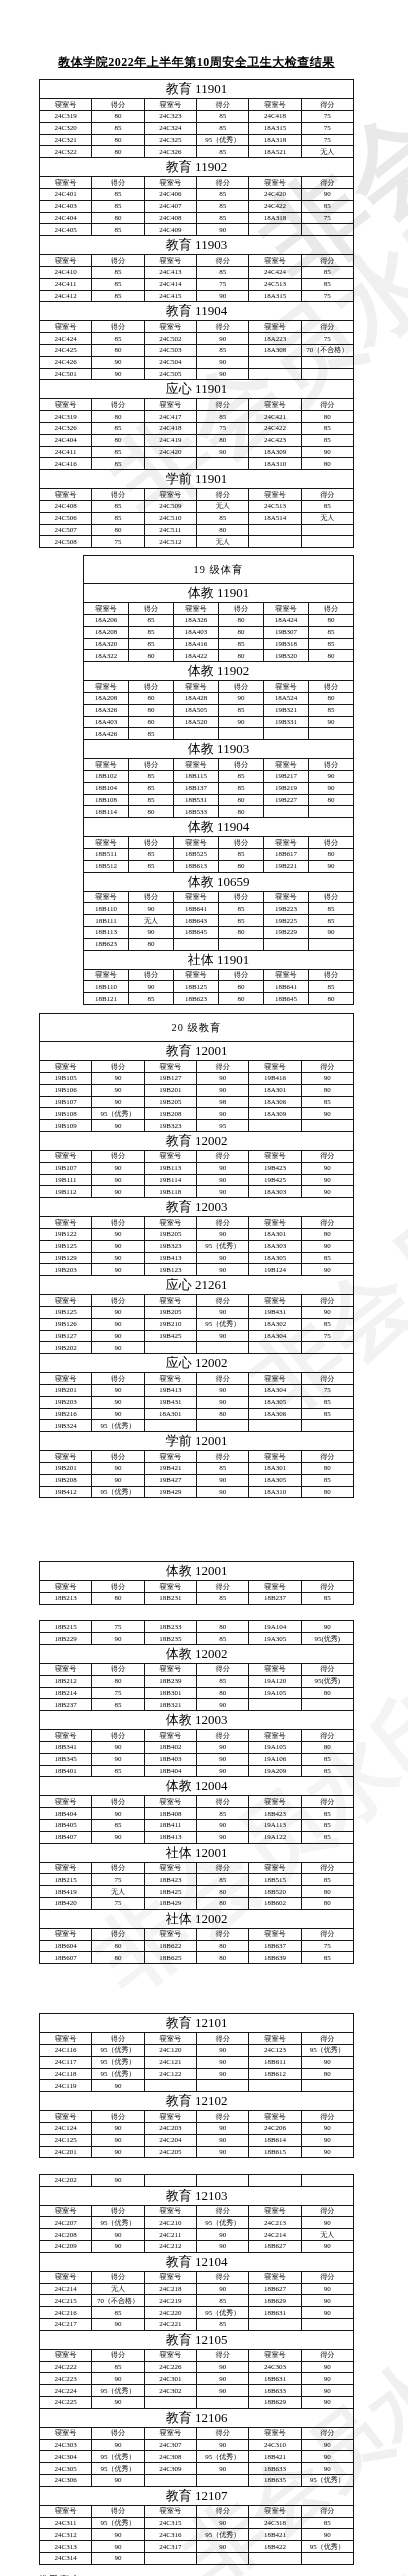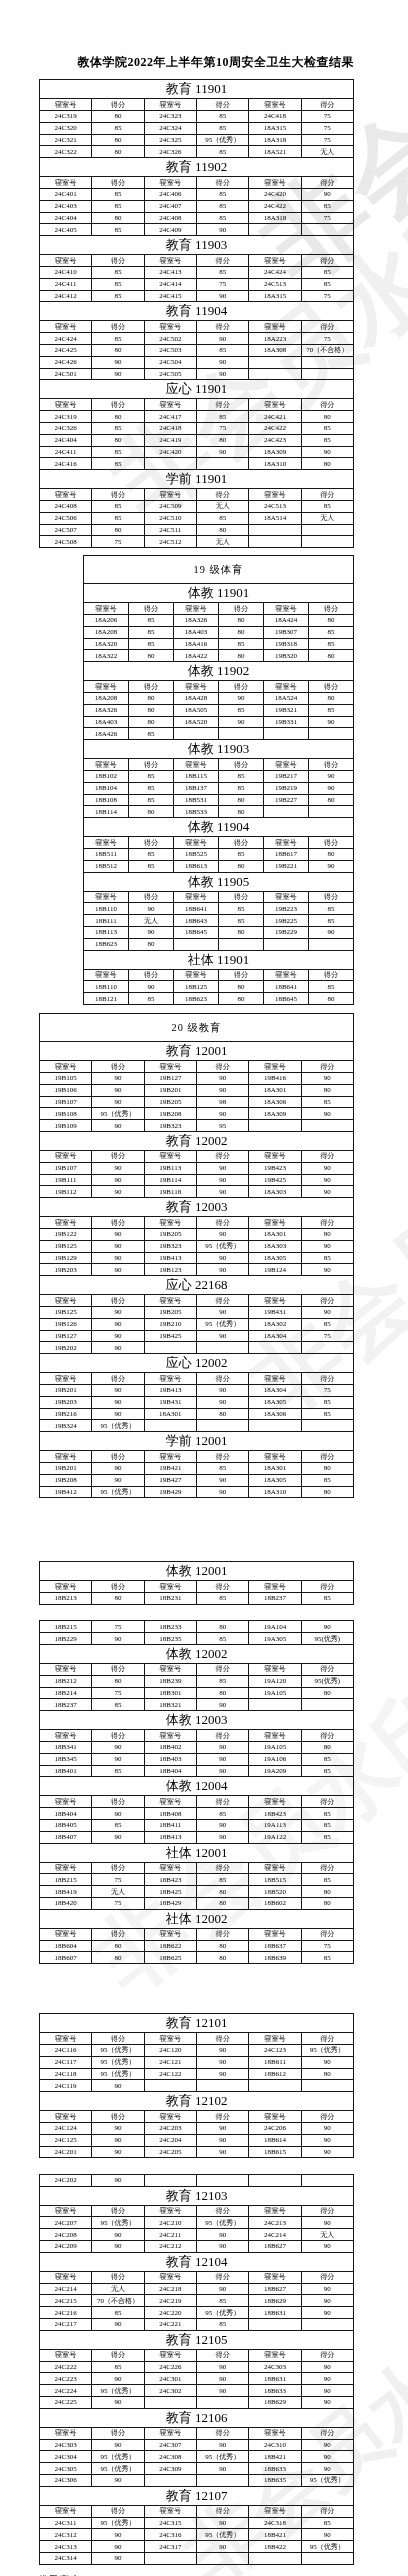--- a/index.html
+++ b/index.html
@@ -1,21 +1,21 @@
 <!DOCTYPE html>
 <html style="font-size:8.2px"><head>
 <meta charset="utf-8">
 <style>
   html,body{margin:0;padding:0;background:#fff;}
   .page{position:relative;width:409px;height:4031px;background:#fff;overflow:hidden;
         font-family:"Liberation Serif","DejaVu Serif",serif;color:#000;}
   .wm{position:absolute;font-family:"Liberation Serif",serif;font-weight:bold;
       white-space:nowrap;pointer-events:none;transform:rotate(-38deg);}
   .content{position:relative;margin-left:39px;width:315px;padding-top:54px;}
-  .doc-title{font-size:12px;font-weight:bold;text-align:right;letter-spacing:0.5px;margin:0 0 0 0;}
+  .doc-title{font-size:12px;font-weight:bold;text-align:center;letter-spacing:0.5px;margin:0 0 0 0;text-decoration:underline;}
   
   .table-block{margin-top:8.2px;}
   .tb-1{margin-top:7.2px;margin-left:44px;} .tb-2{} .tb-3{margin-top:63px;} .tb-4{margin-top:49px;}
   table.rtable{width:100%;border-collapse:collapse;table-layout:fixed;}
   table.rtable td,table.rtable th{border:1px solid #161616;text-align:center;vertical-align:middle;
       padding:0;font-weight:normal;overflow:hidden;white-space:nowrap;}
   td.banner{height:27px;font-size:10.3px;font-weight:bold;letter-spacing:1px;}
   td.section{height:12px;font-size:13px;}
   th.hcell{height:10.8px;font-size:7.2px;}
   td.dcell{height:10.8px;font-size:7px;}
@@ -461,21 +461,21 @@
               </tr>
               <tr>
                 <td class="dcell">18B512</td>
                 <td class="dcell">85</td>
                 <td class="dcell">18B613</td>
                 <td class="dcell">80</td>
                 <td class="dcell">19B221</td>
                 <td class="dcell">90</td>
               </tr>
               <tr>
-                <td class="section" colspan="6">体教 11905</td>
+                <td class="section" colspan="6">体教 10659</td>
               </tr>
               <tr>
                 <th class="hcell">寝室号</th>
                 <th class="hcell">得分</th>
                 <th class="hcell">寝室号</th>
                 <th class="hcell">得分</th>
                 <th class="hcell">寝室号</th>
                 <th class="hcell">得分</th>
               </tr>
               <tr>
@@ -669,21 +669,21 @@
               </tr>
               <tr>
                 <td class="dcell">19B203</td>
                 <td class="dcell">90</td>
                 <td class="dcell">19B123</td>
                 <td class="dcell">90</td>
                 <td class="dcell">19B124</td>
                 <td class="dcell">90</td>
               </tr>
               <tr>
-                <td class="section" colspan="6">应心 22168</td>
+                <td class="section" colspan="6">应心 21261</td>
               </tr>
               <tr>
                 <th class="hcell">寝室号</th>
                 <th class="hcell">得分</th>
                 <th class="hcell">寝室号</th>
                 <th class="hcell">得分</th>
                 <th class="hcell">寝室号</th>
                 <th class="hcell">得分</th>
               </tr>
               <tr>

